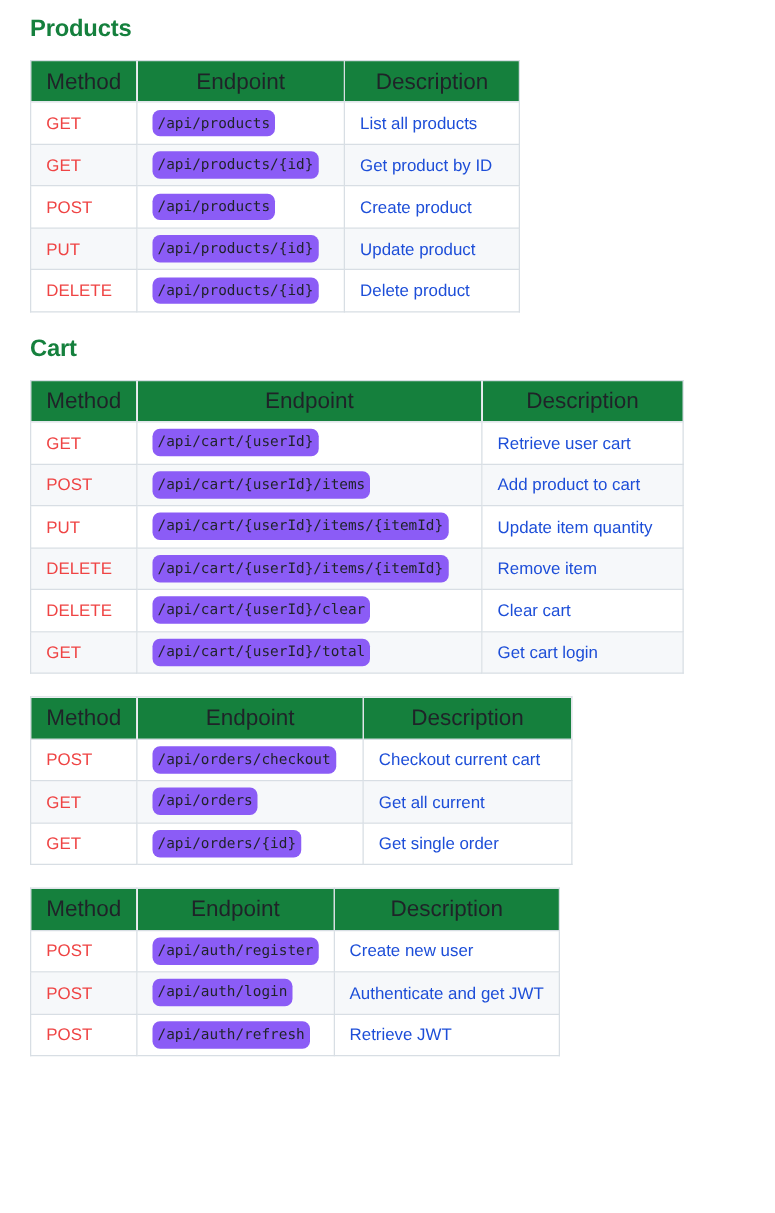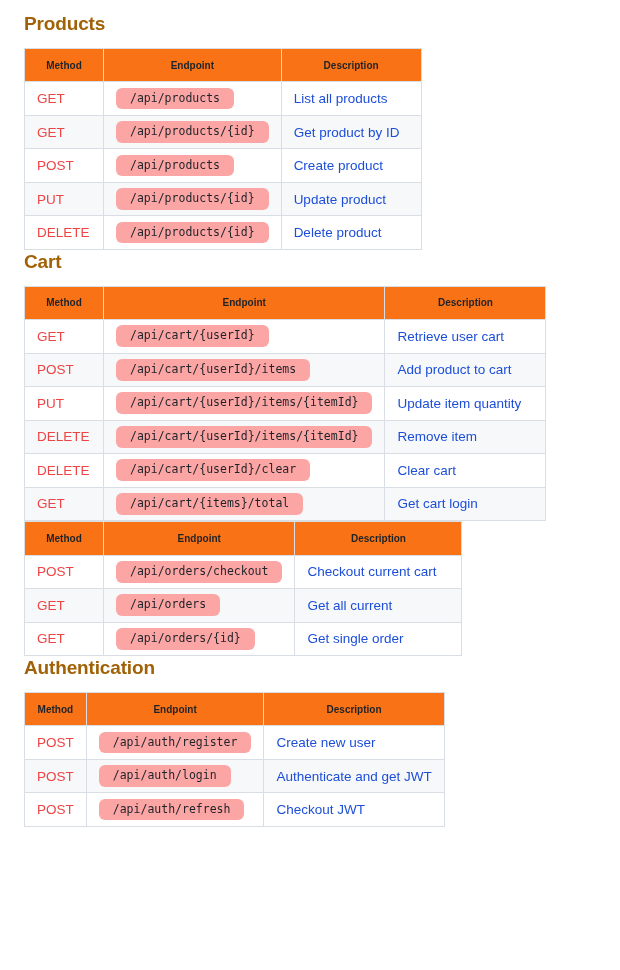--- a/index.html
+++ b/index.html
@@ -19,65 +19,66 @@
   .doc {
     padding: 12px 0 0 24px;
   }
   .section {
     margin: 0;
   }
   .section-title {
     font-size: 19px;
     font-weight: bold;
     line-height: 1.25;
-    color: #a16207;
+    color: #15803d;
     margin: 0 0 12px 0;
     letter-spacing: -0.15px;
   }
   .section + .section {
+    margin-top: 18px;
   }
   table.api-table {
     border-collapse: collapse;
     border-spacing: 0;
     background: #ffffff;
     font-size: 13.5px;
     table-layout: fixed;
   }
   table.api-table th,
   table.api-table td {
     border: 1px solid #d8dee4;
     padding: 0 12px;
     height: 33.5px;
     vertical-align: middle;
     font-weight: normal;
     text-align: left;
     white-space: nowrap;
     overflow: hidden;
   }
   table.api-table thead th {
-    font-weight: bold;
+    font-weight: normal;
     text-align: center;
-    background: #f97316;
+    background: #15803d;
     color: #1f2328;
-    font-size: 10px;
+    font-size: 18px;
   }
   table.api-table tbody tr:nth-child(even) td {
     background: #f6f8fa;
   }
   table.api-table tbody tr:nth-child(odd) td {
     background: #ffffff;
   }
   td.cell-method { color: #ef4444; }
   td.cell-desc { color: #1d4ed8; }
   code.chip {
     font-family: "DejaVu Sans Mono", "Liberation Mono", monospace;
     font-size: 11.5px;
-    background: #fca5a5;
+    background: #8b5cf6;
     color: #1f2328;
-    padding: 3px 14px;
+    padding: 3px 4px;
     border-radius: 6px;
     white-space: nowrap;
     display: inline-block;
     line-height: 1.35;
   }
   
   .t-products col.c-method { width: 79px; }
   .t-products col.c-endpoint { width: 166px; }
   .t-products col.c-desc { width: 140px; }
 
@@ -174,21 +175,21 @@
               <td class="cell-endpoint"><code class="chip">/api/cart/{userId}/items/{itemId}</code></td>
               <td class="cell-desc">Remove item</td>
             </tr>
             <tr>
               <td class="cell-method">DELETE</td>
               <td class="cell-endpoint"><code class="chip">/api/cart/{userId}/clear</code></td>
               <td class="cell-desc">Clear cart</td>
             </tr>
             <tr>
               <td class="cell-method">GET</td>
-              <td class="cell-endpoint"><code class="chip">/api/cart/{items}/total</code></td>
+              <td class="cell-endpoint"><code class="chip">/api/cart/{userId}/total</code></td>
               <td class="cell-desc">Get cart login</td>
             </tr>
           </tbody>
         </table>
       </div>
       <div class="section">
         <table class="api-table t-orders">
           <colgroup>
             <col class="c-method">
             <col class="c-endpoint">
@@ -214,21 +215,20 @@
             </tr>
             <tr>
               <td class="cell-method">GET</td>
               <td class="cell-endpoint"><code class="chip">/api/orders/{id}</code></td>
               <td class="cell-desc">Get single order</td>
             </tr>
           </tbody>
         </table>
       </div>
       <div class="section">
-        <h2 class="section-title">Authentication</h2>
         <table class="api-table t-authentication">
           <colgroup>
             <col class="c-method">
             <col class="c-endpoint">
             <col class="c-desc">
           </colgroup>
           <thead>
             <tr>
               <th>Method</th>
               <th>Endpoint</th>
@@ -242,19 +242,19 @@
               <td class="cell-desc">Create new user</td>
             </tr>
             <tr>
               <td class="cell-method">POST</td>
               <td class="cell-endpoint"><code class="chip">/api/auth/login</code></td>
               <td class="cell-desc">Authenticate and get JWT</td>
             </tr>
             <tr>
               <td class="cell-method">POST</td>
               <td class="cell-endpoint"><code class="chip">/api/auth/refresh</code></td>
-              <td class="cell-desc">Checkout JWT</td>
+              <td class="cell-desc">Retrieve JWT</td>
             </tr>
           </tbody>
         </table>
       </div>
     </div>
 </div>
 
 </body></html>

